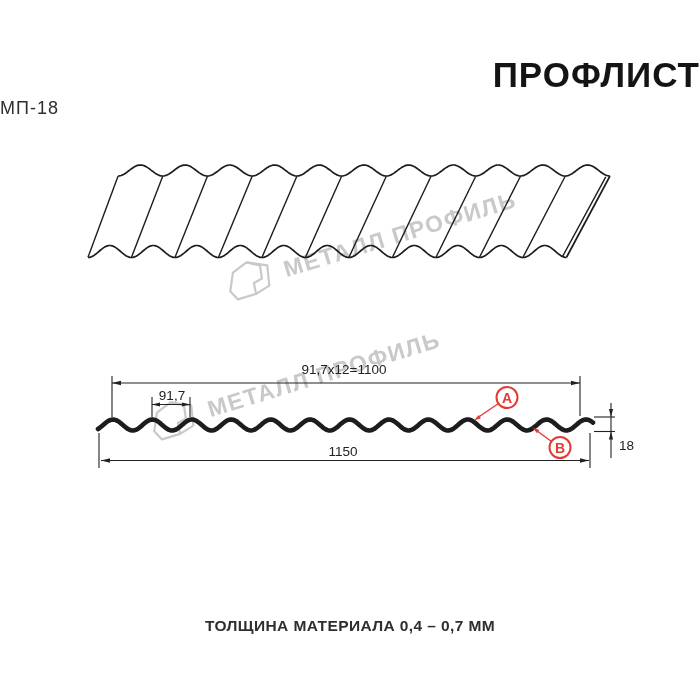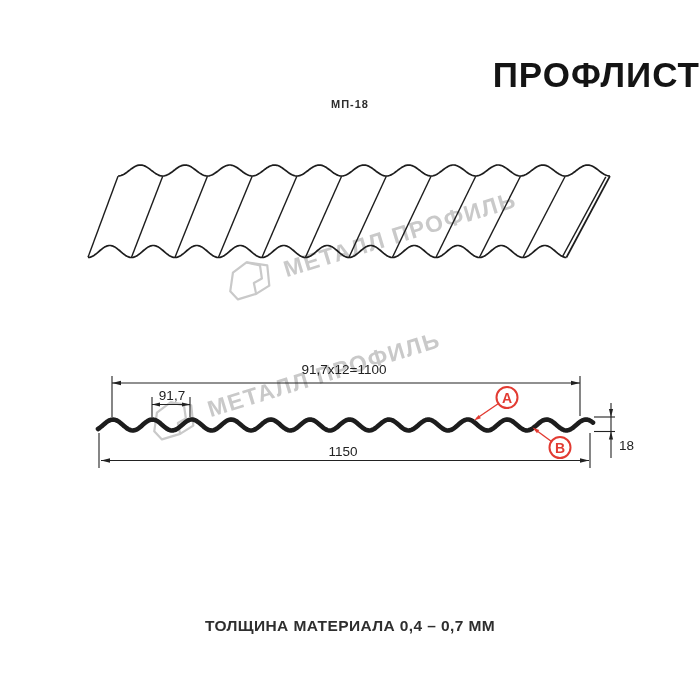--- a/index.html
+++ b/index.html
@@ -8,22 +8,22 @@
     background:#ffffff;
     font-family:"Liberation Sans", sans-serif;
     --accent:#e23b32; --line:#222222; --profile:#1d1d1d; --wm:#c9c9c9;
   }
   .abs{position:absolute;}
   .title{
     left:0;right:0;top:57px;text-align:right;
     font-size:35px;font-weight:bold;letter-spacing:1px;color:#141414;line-height:1;
   }
   .subtitle{
-    left:0;right:0;top:99px;text-align:center;
-    font-size:11px;font-weight:bold;letter-spacing:1px;color:#2e2e2e;line-height:1;
+    left:0;right:0;top:99px;
+    font-size:18px;font-weight:normal;letter-spacing:1px;color:#2e2e2e;line-height:1;
   }
   .caption{
     left:0;right:0;top:617px;text-align:center;
     font-size:15.5px;font-weight:bold;letter-spacing:0.4px;color:#2e2e2e;line-height:1.2;
   }
   .wm{
     position:absolute;display:flex;align-items:center;gap:9px;
     transform:rotate(-17deg);transform-origin:0 50%;
     color:var(--wm);z-index:1;pointer-events:none;
   }

